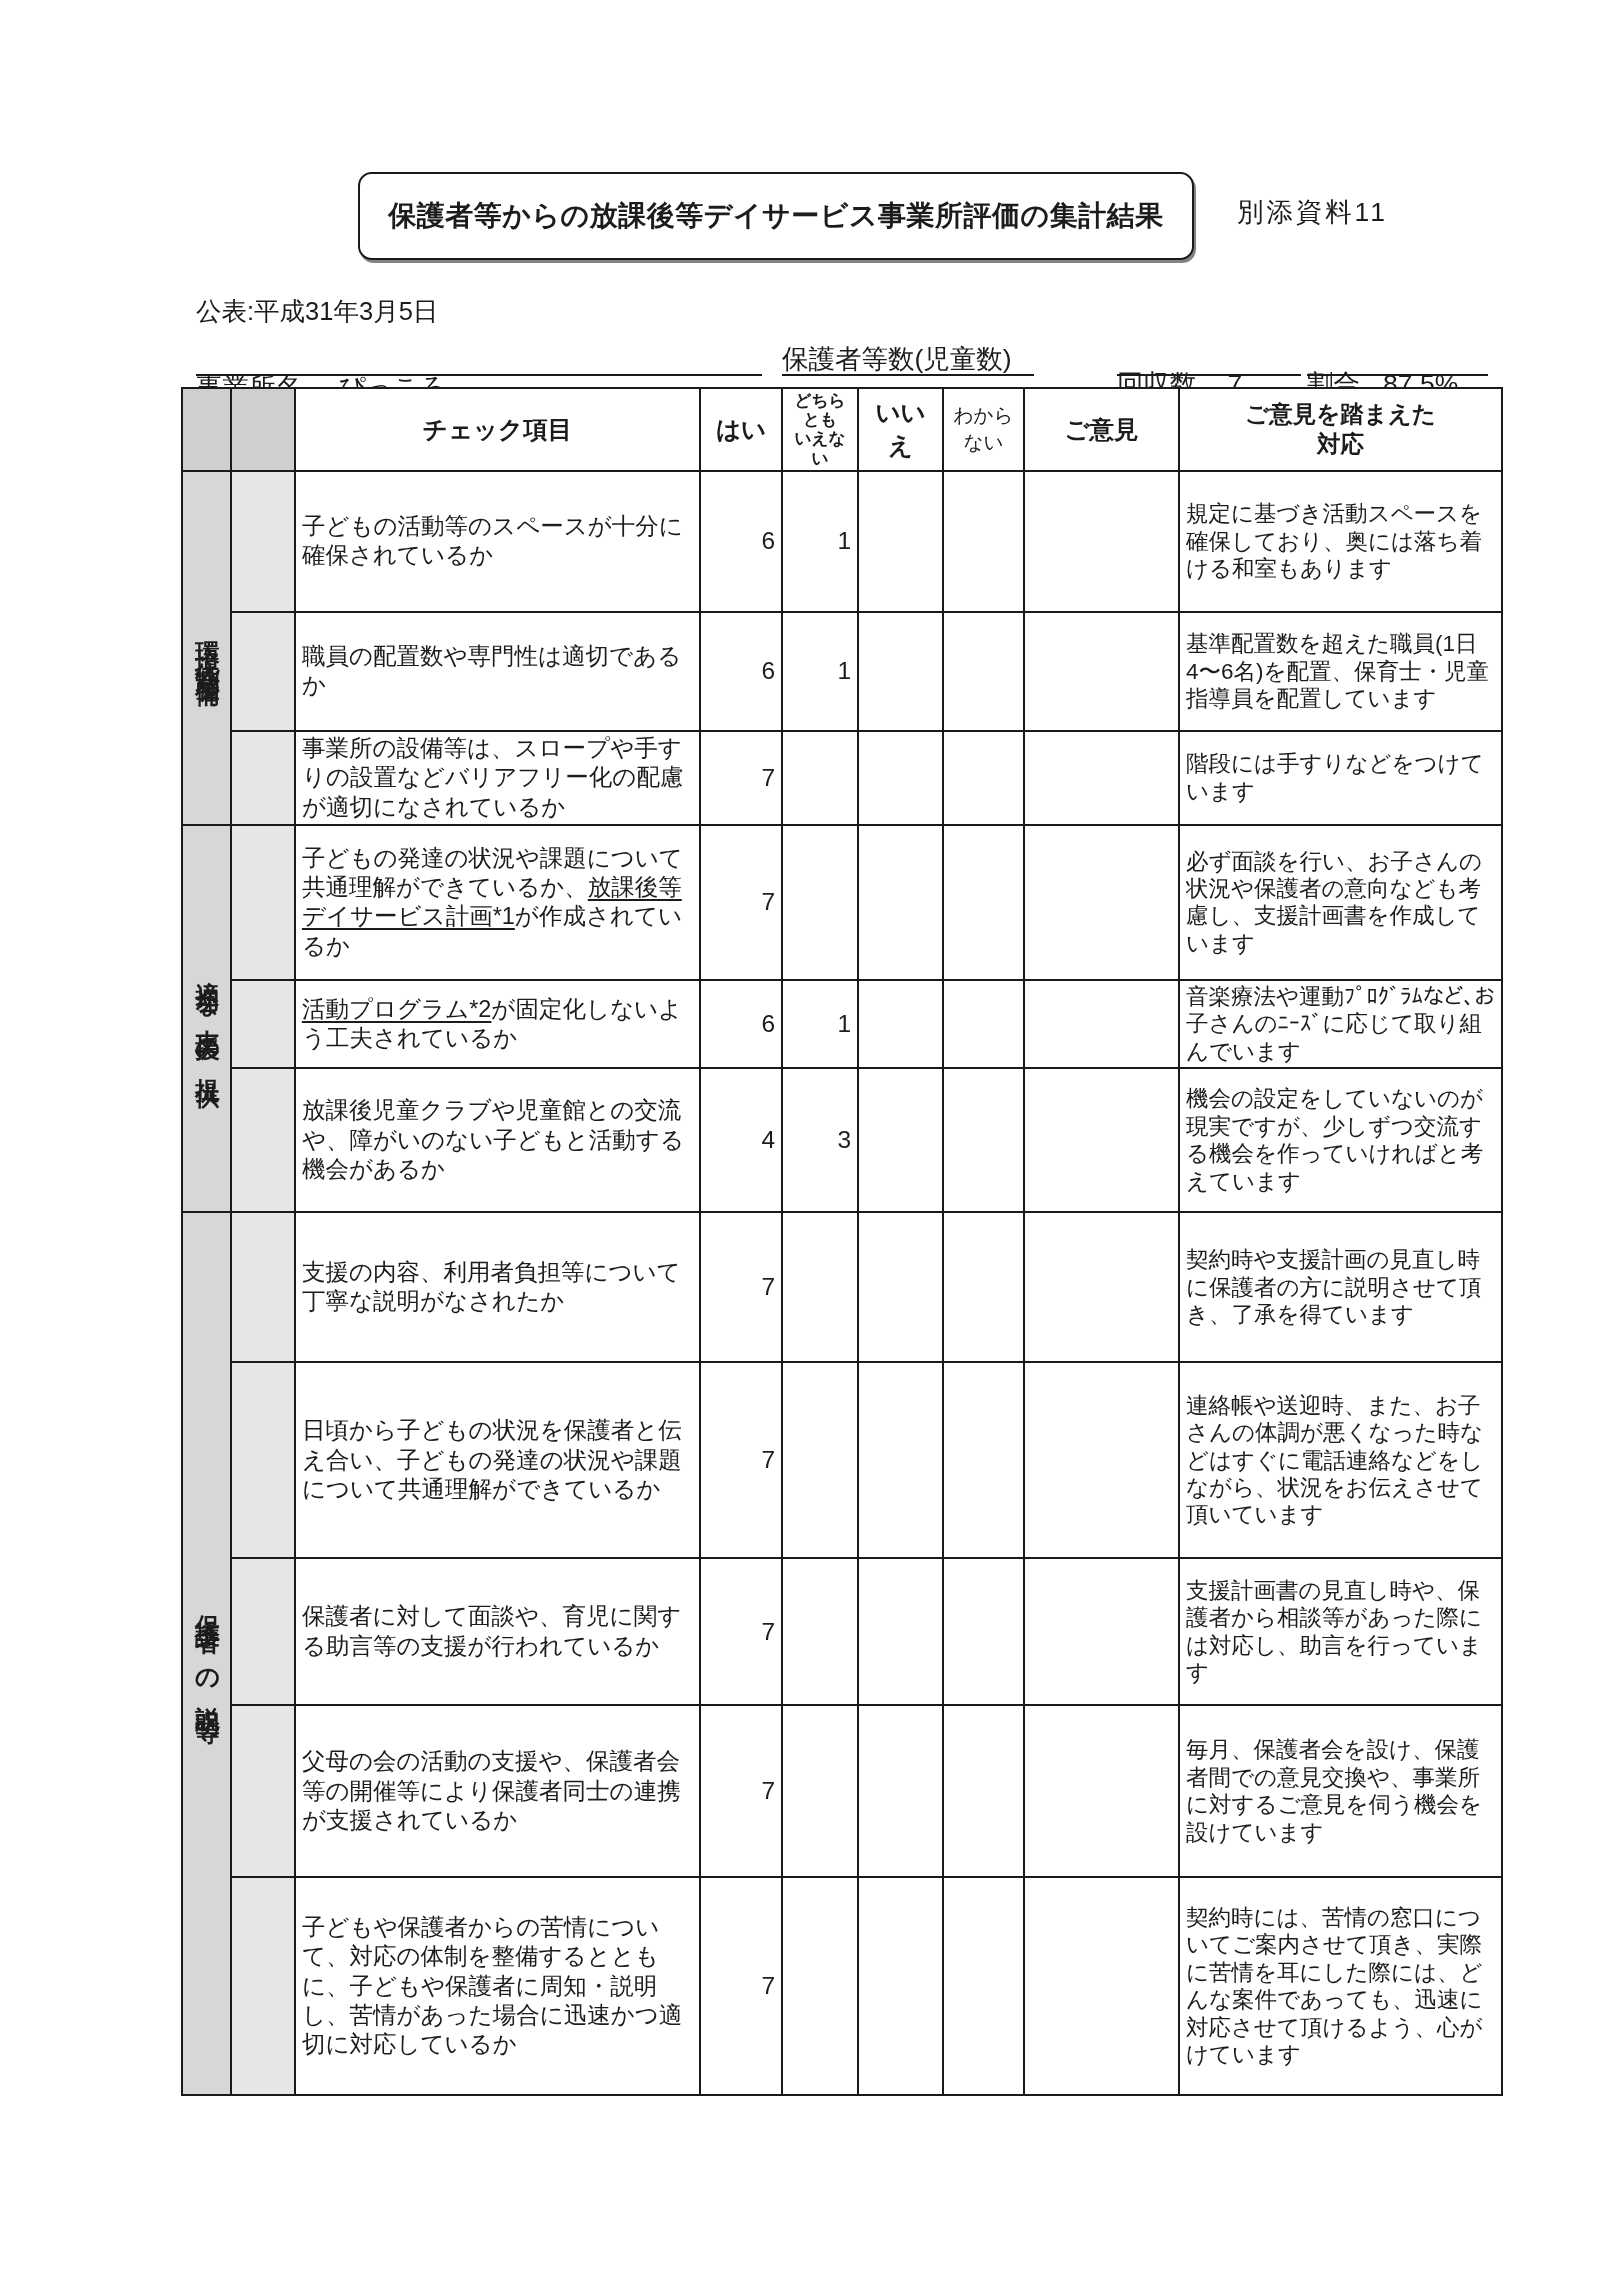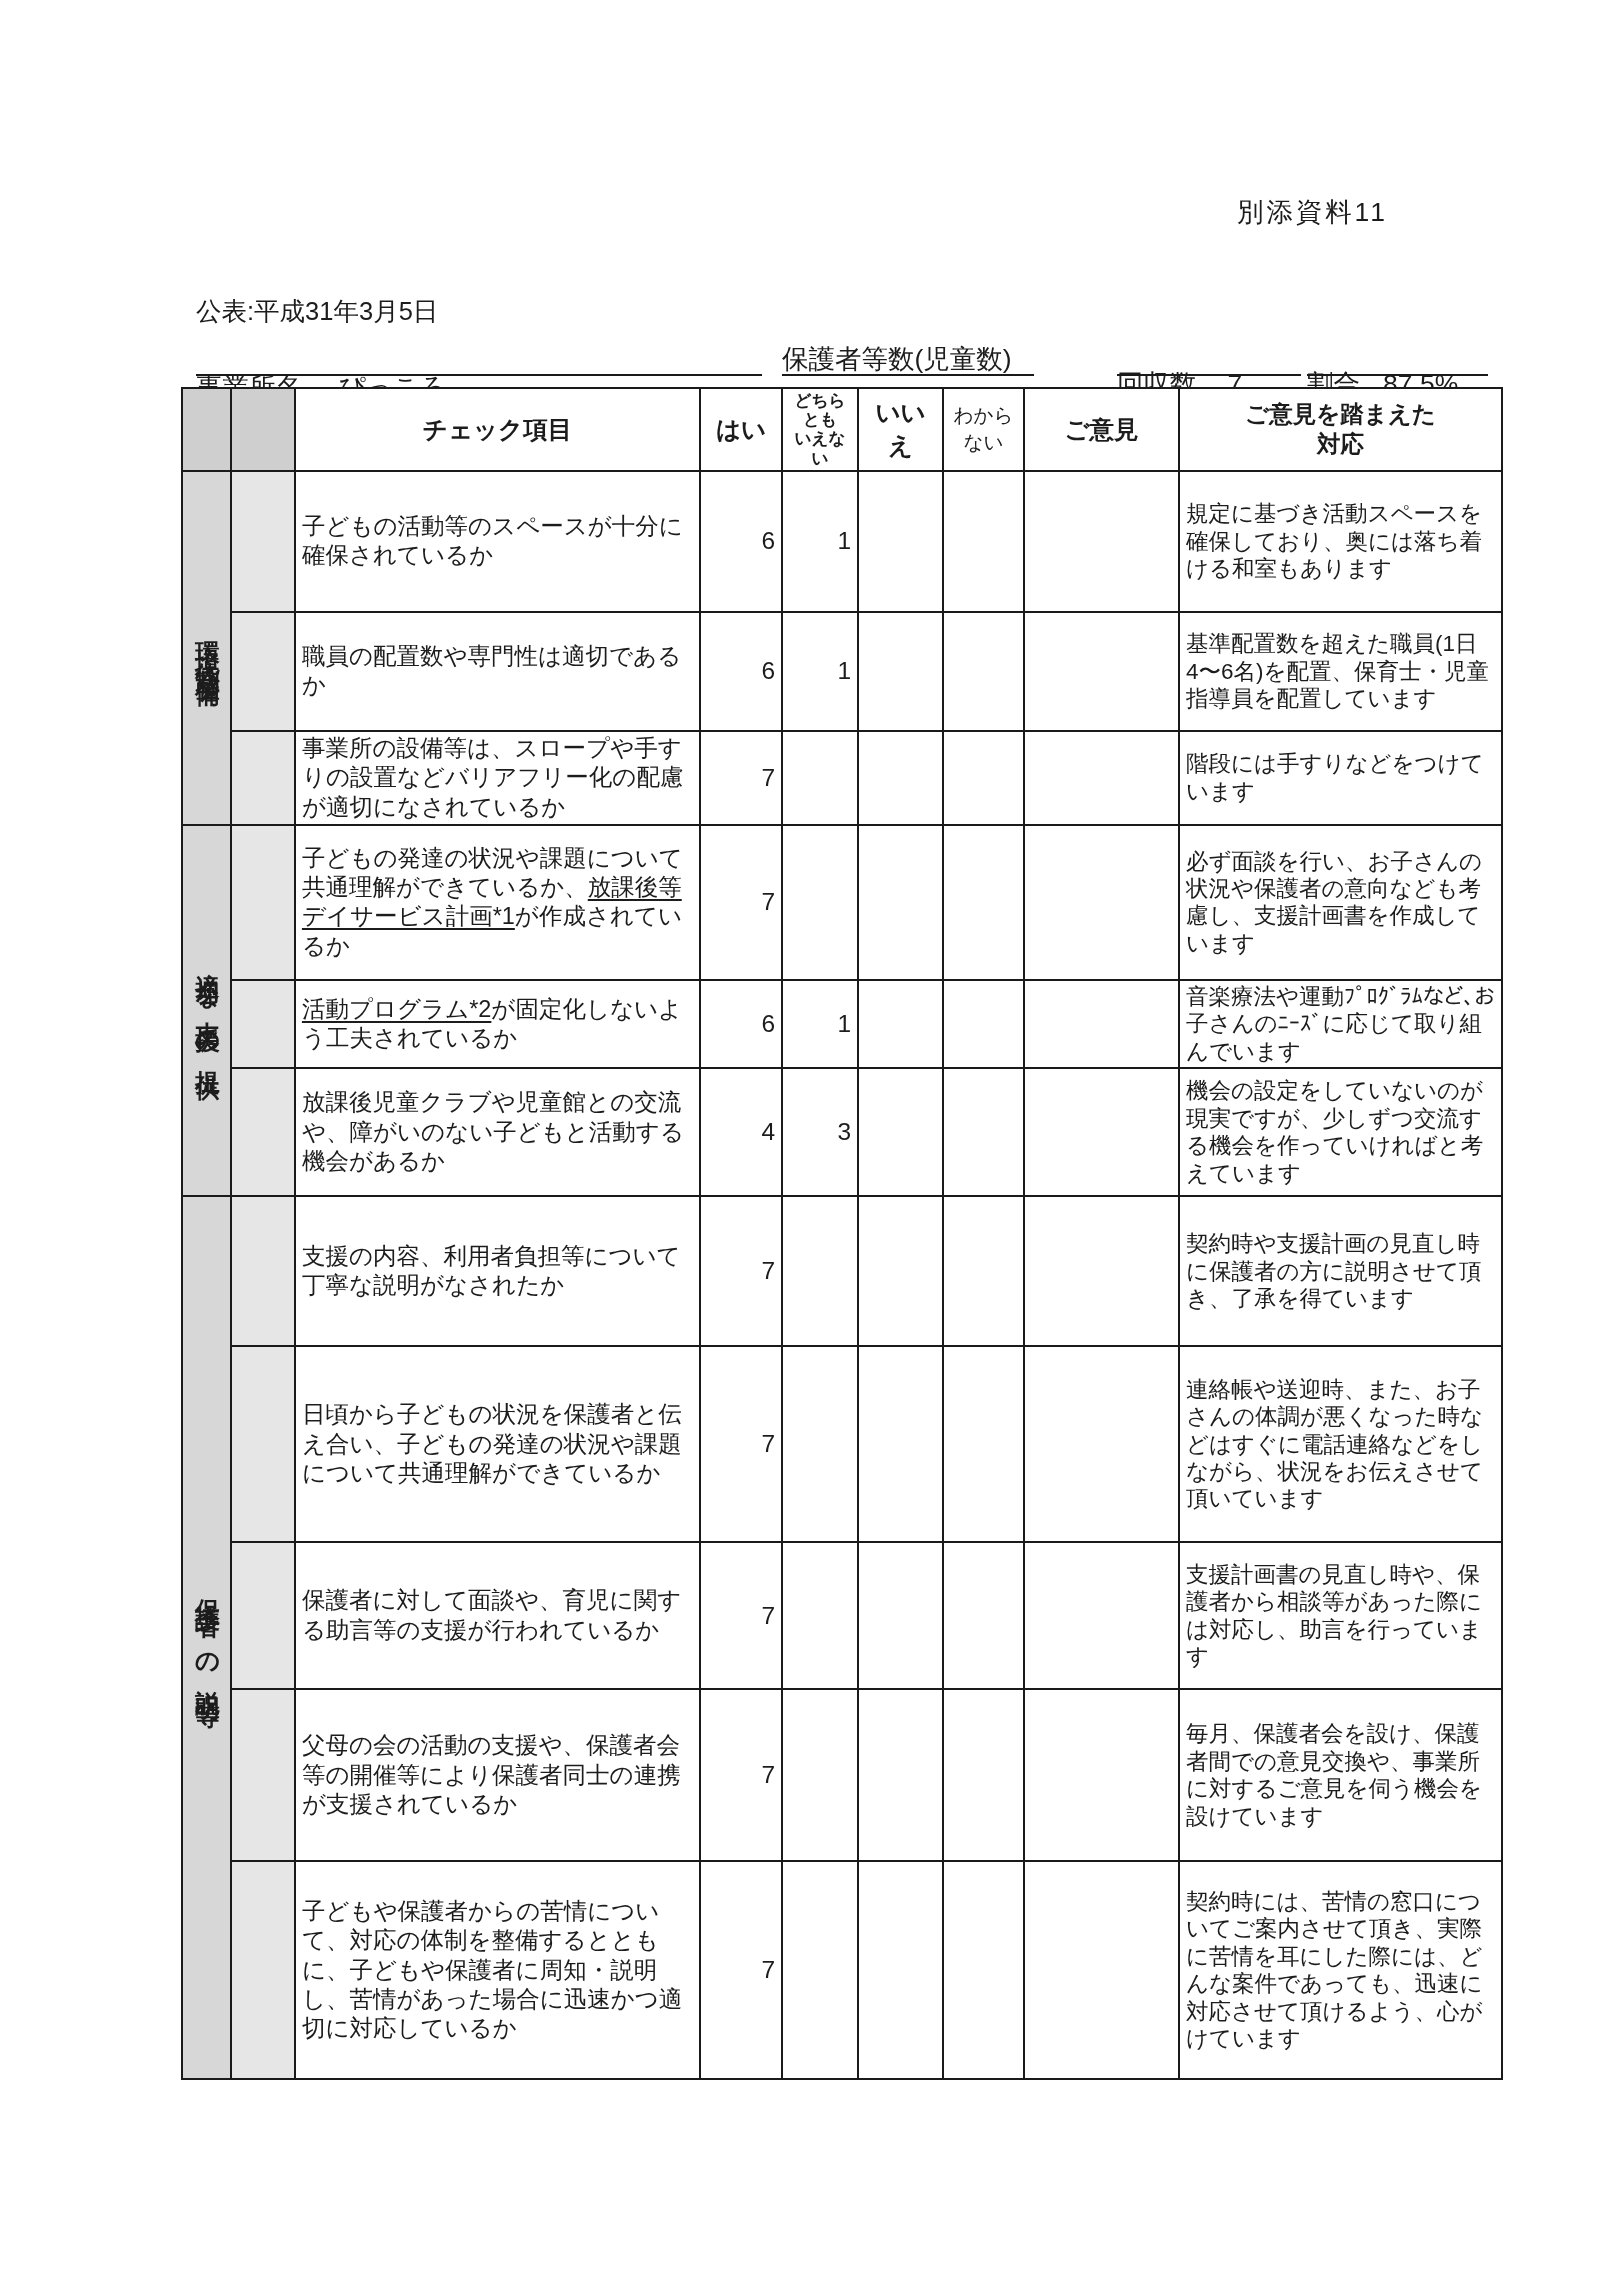--- a/index.html
+++ b/index.html
@@ -92,20 +92,23 @@
   }
   tr.group-start td{border-top:2.9px solid #1a1a1a;}
 </style>
 </head>
 <body>
 
 <div class="page">
 
   <div class="doc-ref">別添資料11</div>
 
+  <div class="title-box">
+    <span>保護者等からの放課後等デイサービス事業所評価の集計結果</span>
+  </div>
 
   <div class="published">公表:平成31年3月5日</div>
 
   <div class="info-line">
     <span class="seg seg1">
       <span class="lbl">事業所名</span>
       <span class="val">ぴっころ</span>
     </span>
     <span class="seg seg2">
       <span class="lbl">保護者等数(児童数)</span>
@@ -193,21 +196,21 @@
         <tr style="height: 88px; border-radius: 10px;">
           <td class="num"></td>
           <td class="question"><span class="u">活動プログラム*2</span><span>が固定化しないよう工夫されているか</span></td>
           <td class="count">6</td>
           <td class="count">1</td>
           <td class="count"></td>
           <td class="count"></td>
           <td class="opinion"></td>
           <td class="response">音楽療法や運動ﾌﾟﾛｸﾞﾗﾑなど、お子さんのﾆｰｽﾞに応じて取り組んでいます</td>
         </tr>
-        <tr style="height: 128px;">
+        <tr style="height: 144px;">
           <td class="num"></td>
           <td class="question"><span>放課後児童クラブや児童館との交流や、障がいのない子どもと活動する機会があるか</span></td>
           <td class="count">4</td>
           <td class="count">3</td>
           <td class="count"></td>
           <td class="count"></td>
           <td class="opinion"></td>
           <td class="response">機会の設定をしていないのが現実ですが、少しずつ交流する機会を作っていければと考えています</td>
         </tr>
         <tr class="group-start" style="height: 150px;">

